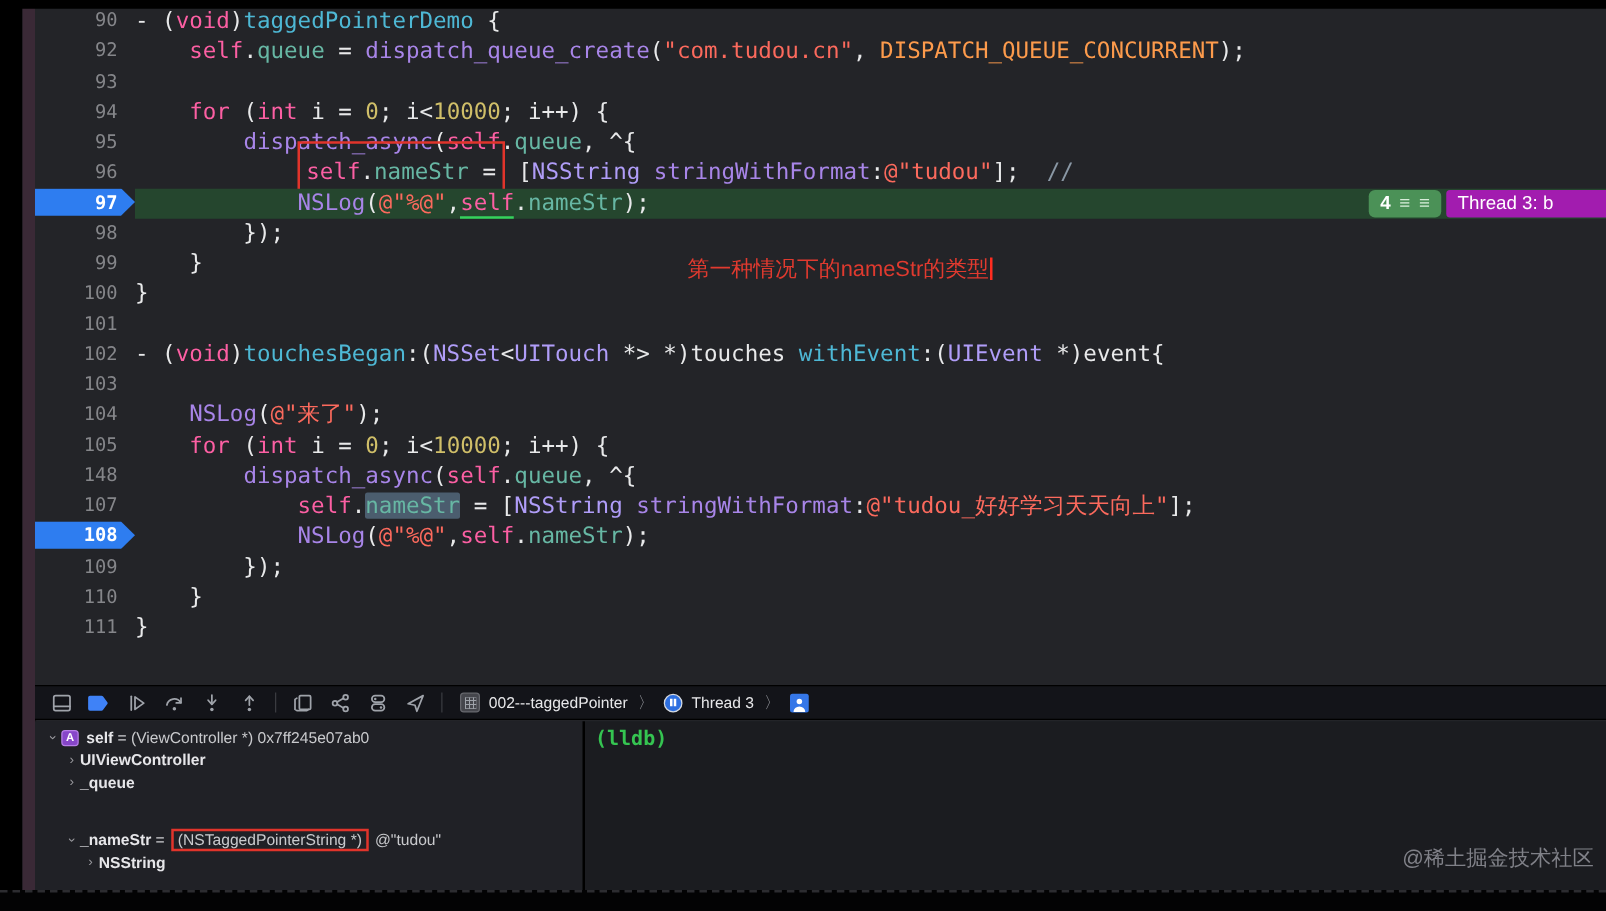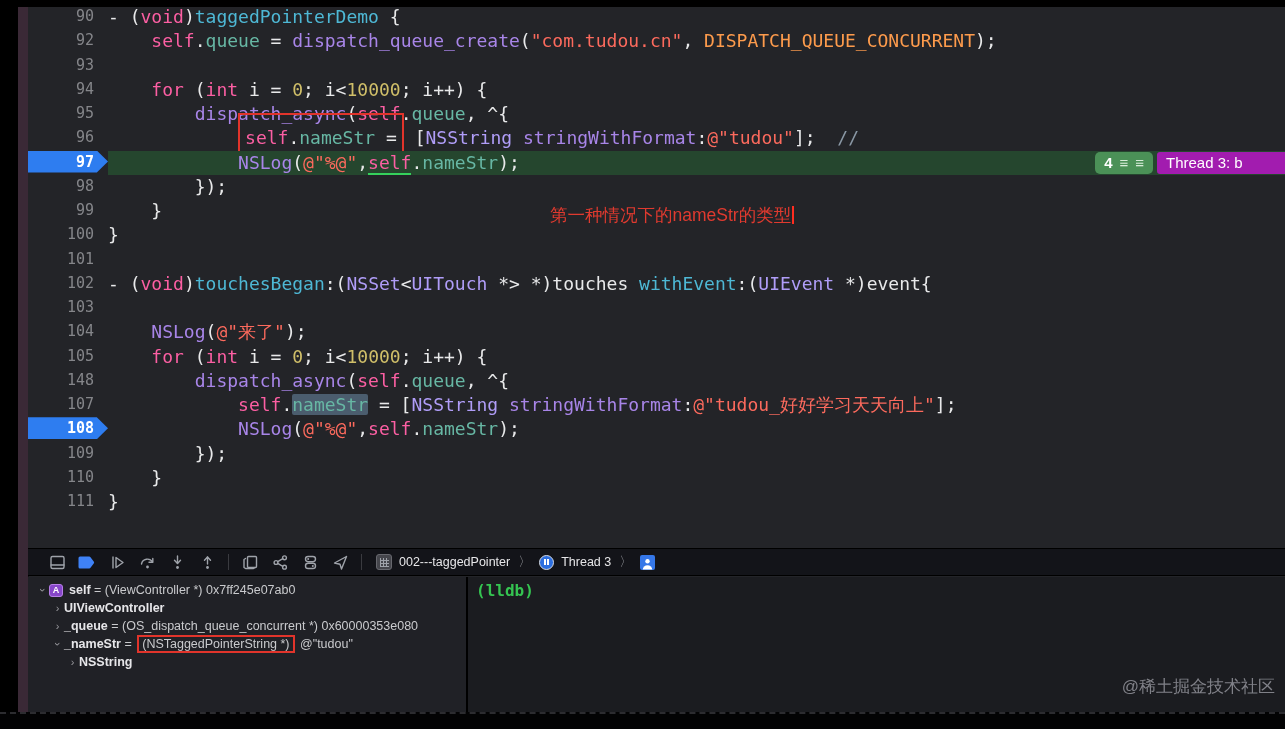--- a/index.html
+++ b/index.html
@@ -30,21 +30,21 @@
                padding:0 9px;color:#fff;font-size:15px;font-weight:bold;}
   .badge-count .ham{color:#d7ecd9;font-size:15px;font-weight:normal;}
   .badge-thread{background:#a21caf;border-radius:3px 0 0 3px;display:flex;align-items:center;
                 padding:0 9px;color:#fff;font-size:15px;min-width:110px;}
   .top-cut{position:absolute;left:0;top:0;width:100%;height:7px;background:#000;z-index:5;}
   .annotation{position:absolute;left:522px;top:203px;color:#e03a2f;font-size:17.5px;z-index:4;}
   .caret{display:inline-block;width:2px;height:18px;background:#ff2d20;vertical-align:-3px;margin-left:1px;}
   
   .dbgbar{position:absolute;left:28px;right:0;top:548px;height:28px;background:#131419;
           border-top:1px solid #000;border-bottom:1px solid #000;display:flex;align-items:center;
-          gap:0;padding-left:14px;box-sizing:border-box;}
+          gap:0;padding-left:6px;box-sizing:border-box;}
   .tbtn{width:30px;height:24px;display:flex;align-items:center;justify-content:center;flex:0 0 auto;}
   .tbtn svg{display:block;}
   .ic{stroke:#9fa3aa;fill:none;stroke-width:1.4;stroke-linecap:round;stroke-linejoin:round;}
   .icf{fill:#9fa3aa;stroke:none;}
   .vdiv{width:1px;height:16px;background:#3a3b40;margin:0 6px;flex:0 0 auto;}
   .jump{display:flex;align-items:center;gap:7px;margin-left:8px;color:#e7e7e9;font-size:12.5px;white-space:nowrap;}
   .appico{width:16px;height:16px;border-radius:3px;background:#45464c;border:1px solid #67686e;
           box-sizing:border-box;display:flex;align-items:center;justify-content:center;}
   .appico .grid{width:9px;height:9px;background:
       repeating-linear-gradient(0deg,#9fa3aa 0 1px,transparent 1px 3px),
@@ -308,22 +308,22 @@
             <path d="M1.8 12.5 a4.7 4.3 0 0 1 9.4 0 z" fill="#fff"></path>
           </svg>
       </span>
     </div>
   </div>
 
   <div class="dbgarea">
     <div class="vars">
         <div class="vrow" style="padding-left: 8px;"><span class="vchev exp">›</span><span class="vbadge">A</span><span class="vname">self</span><span> = (ViewController *) 0x7ff245e07ab0</span></div>
         <div class="vrow" style="padding-left: 23px;"><span class="vchev">›</span><span class="vname">UIViewController</span></div>
-        <div class="vrow" style="padding-left: 23px;"><span class="vchev">›</span><span class="vname">_queue</span><span> = (OS_dispatch_queue_concurrent *) 0x60000353e080</span></div>
-        <div class="vrow" style="padding-left: 23px;"><span class="vchev exp">›</span><span class="vname">_nameStr</span><span> = </span><span class="red-inline">(NSTaggedPointerString *)</span><span> @"tudou"</span></div>
+        <div class="vrow" style="padding-left: 23px;"><span class="vchev">›</span><span class="vname">_queue</span></div>
+        <div class="vrow" style="padding-left: 23px; margin-top: 28px;"><span class="vchev exp">›</span><span class="vname">_nameStr</span><span> = </span><span class="red-inline">(NSTaggedPointerString *)</span><span> @"tudou"</span></div>
         <div class="vrow" style="padding-left: 38px;"><span class="vchev">›</span><span class="vname">NSString</span></div>
       </div>
     <div class="hdiv"></div>
     <div class="console">
       <div class="lldb">(lldb)</div>
       <div class="watermark">@稀土掘金技术社区</div>
     </div>
   </div>
 
   <div class="bottomstrip"></div>

